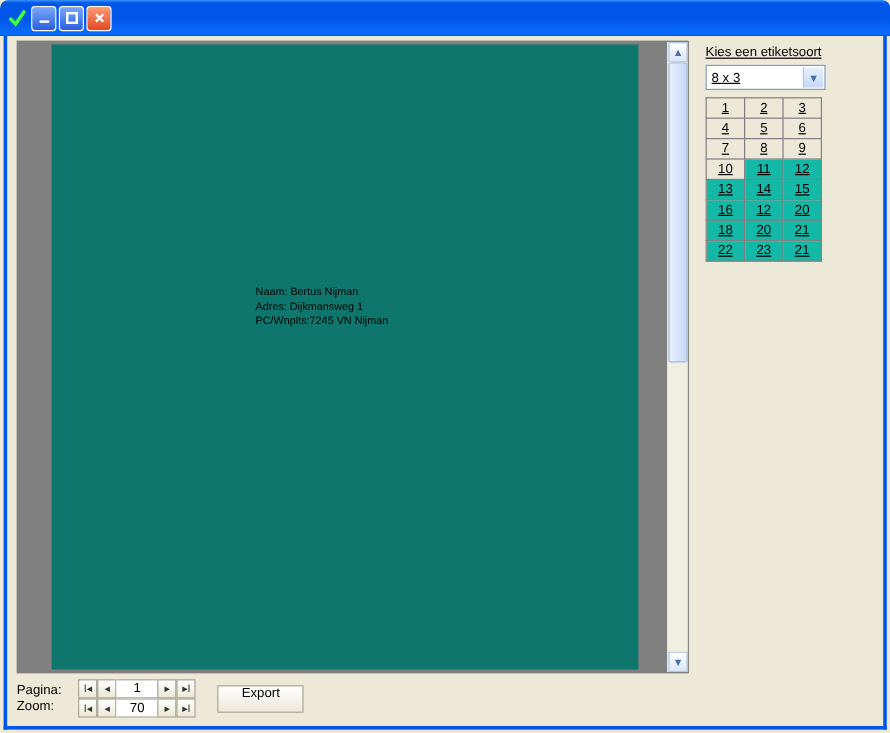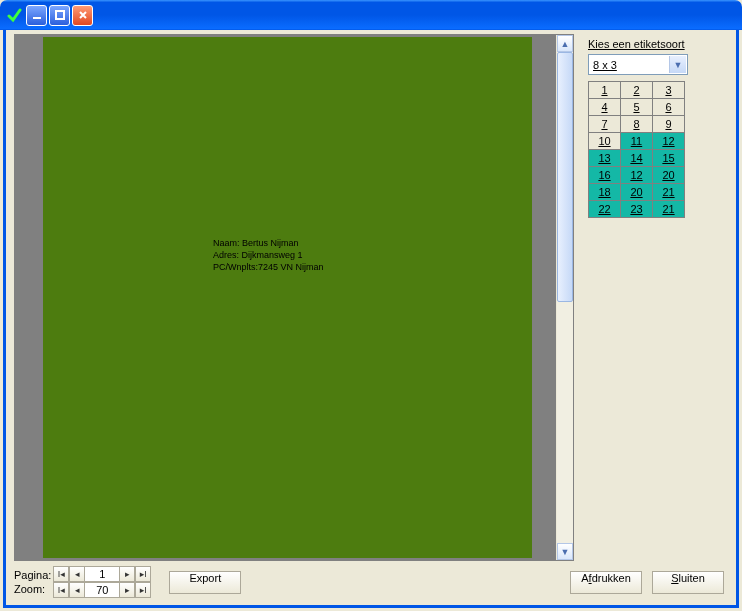--- a/index.html
+++ b/index.html
@@ -64,21 +64,21 @@
     width: 560px;
     background: #808080;
     border: 1px solid #808080;
     position: relative;
     display: flex;
   }
   .page-gutter-left { width: 28px; background: #808080; }
   .page-gutter-right { width: 24px; background: #808080; }
   .page {
     flex: 1;
-    background: #4d7c0f;
+    background: #0f766e;
     margin: 2px 0;
     position: relative;
     overflow: hidden;
   }
   .label-text {
     position: absolute;
     left: 170px;
     top: 200px;
     font-size: 9px;
     line-height: 12px;
@@ -153,21 +153,21 @@
   }
   
   .bottom {
     height: 38px;
     display: flex;
     align-items: center;
     padding-top: 4px;
   }
   .pager-labels {
     display:flex; flex-direction:column; gap:2px;
-    margin-right: 2px;
+    margin-right: 14px;
   }
   .pager-labels span { font-size:11px; }
   .pager-controls {
     display:flex; flex-direction:column; gap:0px;
   }
   .prow { display:flex; height:16px; }
   .pbtn {
     width: 16px; height:16px;
     border:1px solid #aca899;
     background: linear-gradient(to bottom,#fff,#ece9d8);
@@ -319,23 +319,15 @@
           <div class="pbtn">◂</div>
           <div class="pval">70</div>
           <div class="pbtn">▸</div>
           <div class="pbtn">▸І</div>
         </div>
       </div>
       <div class="btn export-btn">
         <span>Export</span>
       </div>
       <div class="spacer"></div>
-      <div class="right-btns">
-        <div class="btn">
-          <span><span>A</span><u>f</u><span>drukken</span></span>
-        </div>
-        <div class="btn">
-          <span><span></span><u>S</u><span>luiten</span></span>
-        </div>
-      </div>
     </div>
   </div>
 </div>
 
 </body></html>

